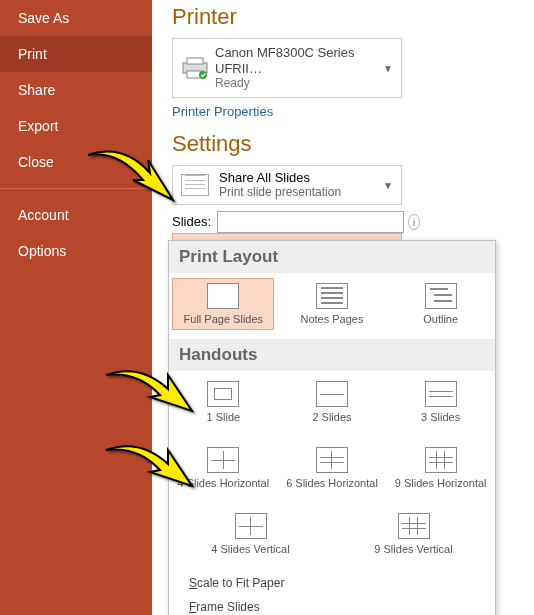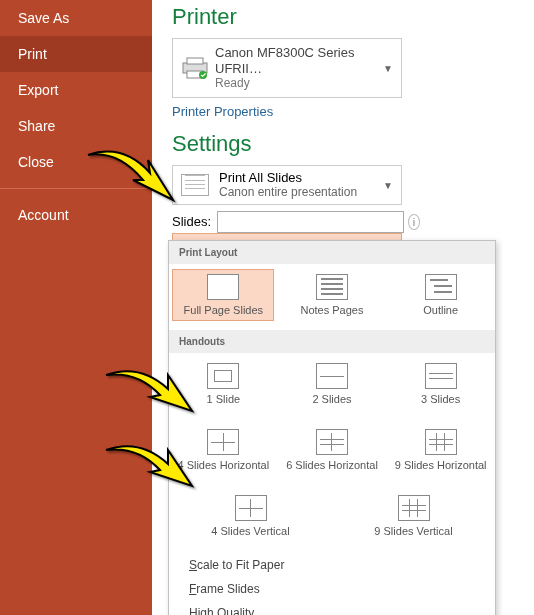--- a/index.html
+++ b/index.html
@@ -2,42 +2,42 @@
 <html><head>
   <meta charset="utf-8">
   <style>
     * { margin: 0; padding: 0; box-sizing: border-box; font-family: "Segoe UI", Arial, sans-serif; }
     body { width: 534px; height: 615px; background: #fff; display: flex; overflow: hidden; position: relative; }
     .sidebar { width: 152px; background: #b7472a; color: #fff; padding-top: 0; }
     .sidebar-item { padding: 10px 18px; font-size: 14px; cursor: pointer; }
     .sidebar-item.selected { background: #9e3a21; }
     .divider { border-top: 1px solid #d26a52; margin: 8px 0; }
     .main { flex: 1; padding: 0 20px; position: relative; }
-    .section-title { color: #15803d; font-size: 22px; font-weight: 300; margin: 4px 0 8px; }
+    .section-title { color: #a16207; font-size: 22px; font-weight: 300; margin: 4px 0 8px; }
     .printer-box { border: 1px solid #ccc; display: flex; align-items: center; padding: 6px 8px; width: 230px; position: relative; }
     .printer-ico { width: 28px; height: 22px; position: relative; margin-right: 6px; }
     .printer-ico svg { width: 100%; height: 100%; }
     .printer-info { font-size: 13px; color: #444; line-height: 1.2; flex: 1; }
     .printer-info .sub { color: #777; font-size: 12px; }
     .dd-arrow { color: #666; font-size: 10px; position: absolute; right: 8px; top: 50%; transform: translateY(-50%); }
     .link { color: #2a6496; font-size: 13px; text-align: left; margin: 6px 0 12px; width: 230px; cursor: pointer; }
     .setting-row { border: 1px solid #ccc; display: flex; align-items: center; padding: 4px 8px; width: 230px; position: relative; margin-bottom: 6px; }
     .setting-row.highlight { background: #fbd7c6; border-color: #e8a583; }
     .thumb { width: 28px; height: 22px; border: 1px solid #aaa; background: #fff; margin-right: 10px; position: relative; }
     .thumb.lines::before, .thumb.lines::after { content: ""; position: absolute; left: 3px; right: 3px; border-top: 1px solid #bbb; }
     .thumb.lines::before { top: 5px; box-shadow: 0 4px 0 #bbb, 0 8px 0 #bbb; }
     .setting-text { font-size: 13px; line-height: 1.2; flex:1; }
     .setting-text .sub { font-size: 12px; color: #666; }
     .setting-row.highlight .setting-text .sub { color: #a35d3f; }
     .slides-line { display: flex; align-items: center; font-size: 13px; width: 248px; }
     .slides-line label { margin-right: 6px; }
     .slides-input { flex: 1; border: 1px solid #aaa; height: 22px; padding: 0 4px; }
     .info-ico { width: 16px; height: 16px; border: 1px solid #bbb; border-radius: 50%; color: #888; font-size: 11px; display: flex; align-items: center; justify-content: center; margin-left: 4px; }
     .dropdown-panel { position: absolute; left: 168px; top: 240px; width: 328px; background: #fff; border: 1px solid #c1c1c1; box-shadow: 2px 2px 6px rgba(0,0,0,.2); }
-    .panel-hdr { background: #eee; padding: 6px 10px; font-size: 10px; color: #666; font-weight: 600; }
+    .panel-hdr { background: #eee; padding: 6px 10px; font-size: 17px; color: #666; font-weight: 600; }
     .panel-grid { display: flex; justify-content: space-around; padding: 6px 0 10px; }
     .panel-item { text-align: center; width: 100px; padding: 4px 2px; }
     .panel-item.sel { background: #fbd7c6; outline: 1px solid #e8a583; }
     .panel-ico { width: 32px; height: 26px; border: 1px solid #888; margin: 0 auto 4px; background: #fff; position: relative; }
     .panel-lbl { font-size: 11px; color: #555; }
     .panel-footer { padding: 2px 0; }
     .panel-footer-item { padding: 5px 20px; font-size: 12px; color: #444; cursor: pointer; }
     .panel-footer-item u { text-decoration: underline; }
     .arrow { position: absolute; z-index: 100; }
     .arrow svg { filter: drop-shadow(2px 2px 1px rgba(0,0,0,.4)); }
@@ -51,25 +51,26 @@
     .glines::before { content:""; position:absolute; left:4px; right:4px; top:3px; border-top:2px solid #888; box-shadow: 0 5px 0 #888, 0 10px 0 #888, 0 15px 0 #888; }
     .gout::before { content:""; position:absolute; left:4px; right:4px; top:4px; height:2px; background:#888; box-shadow: 4px 6px 0 -0px #888, 4px 12px 0 #888; width:18px; }
     .gout::after { content:""; position:absolute; left:8px; top:10px; width:14px; height:2px; background:#888; box-shadow:0 6px 0 #888; }
   </style>
 </head>
 <body>
 
 <div class="sidebar">
   <div class="sidebar-item">Save As</div>
   <div class="sidebar-item selected">Print</div>
+  <div class="sidebar-item">Share</div>
   <div class="sidebar-item">Export</div>
-  <div class="sidebar-item">Share</div>
   <div class="sidebar-item">Close</div>
   <div class="divider"></div>
   <div class="sidebar-item">Account</div>
+  <div class="sidebar-item">Options</div>
 </div>
 
 <div class="main">
   <div class="section-title">Printer</div>
   <div class="printer-box">
     <div class="printer-ico">
       <svg viewBox="0 0 28 22">
           <rect x="2" y="6" width="24" height="10" fill="#ddd" stroke="#888"></rect>
           <rect x="6" y="1" width="16" height="6" fill="#fff" stroke="#888"></rect>
           <rect x="6" y="14" width="16" height="7" fill="#fff" stroke="#888"></rect>
@@ -82,22 +83,22 @@
       <div class="sub">Ready</div>
     </div>
     <div class="dd-arrow">▼</div>
   </div>
   <div class="link">Printer Properties</div>
 
   <div class="section-title">Settings</div>
   <div class="setting-row">
     <div class="thumb lines"></div>
     <div class="setting-text">
-      <div>Print All Slides</div>
-      <div class="sub">Canon entire presentation</div>
+      <div>Share All Slides</div>
+      <div class="sub">Print slide presentation</div>
     </div>
     <div class="dd-arrow">▼</div>
   </div>
   <div class="slides-line">
     <label>Slides:</label>
     <input class="slides-input" value="" style="">
     <div class="info-ico">i</div>
   </div>
   <div class="setting-row highlight">
     <div class="thumb"></div>

